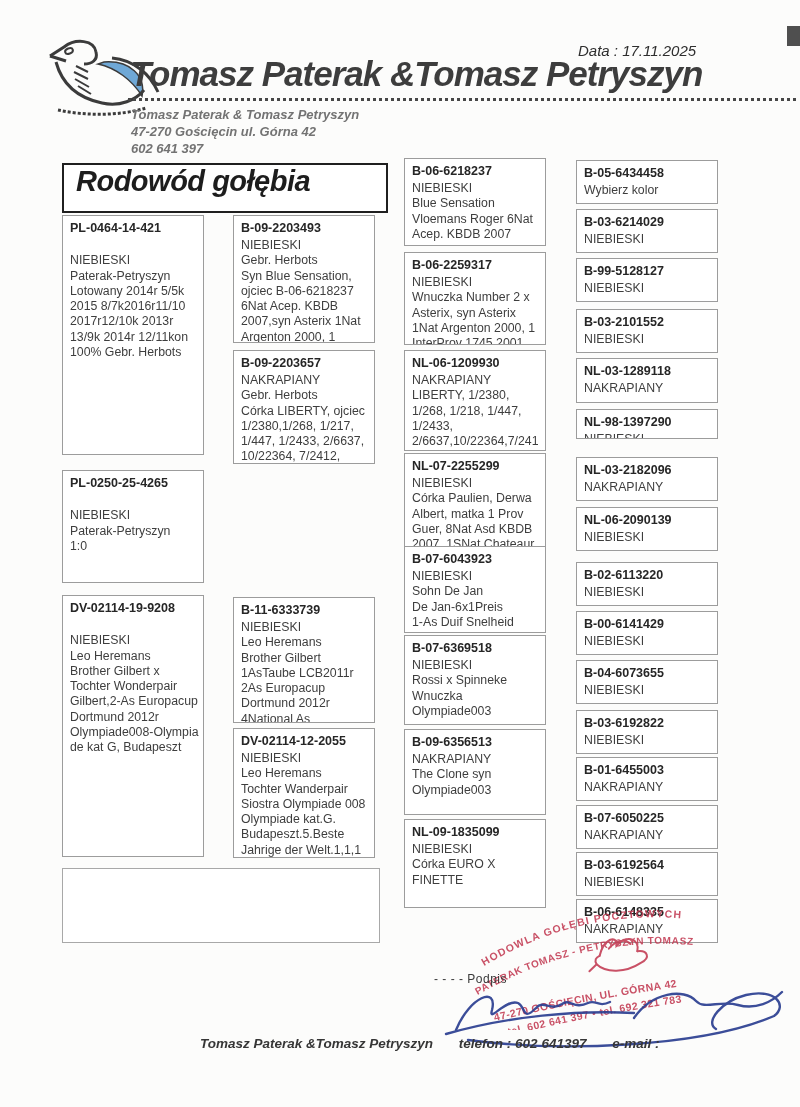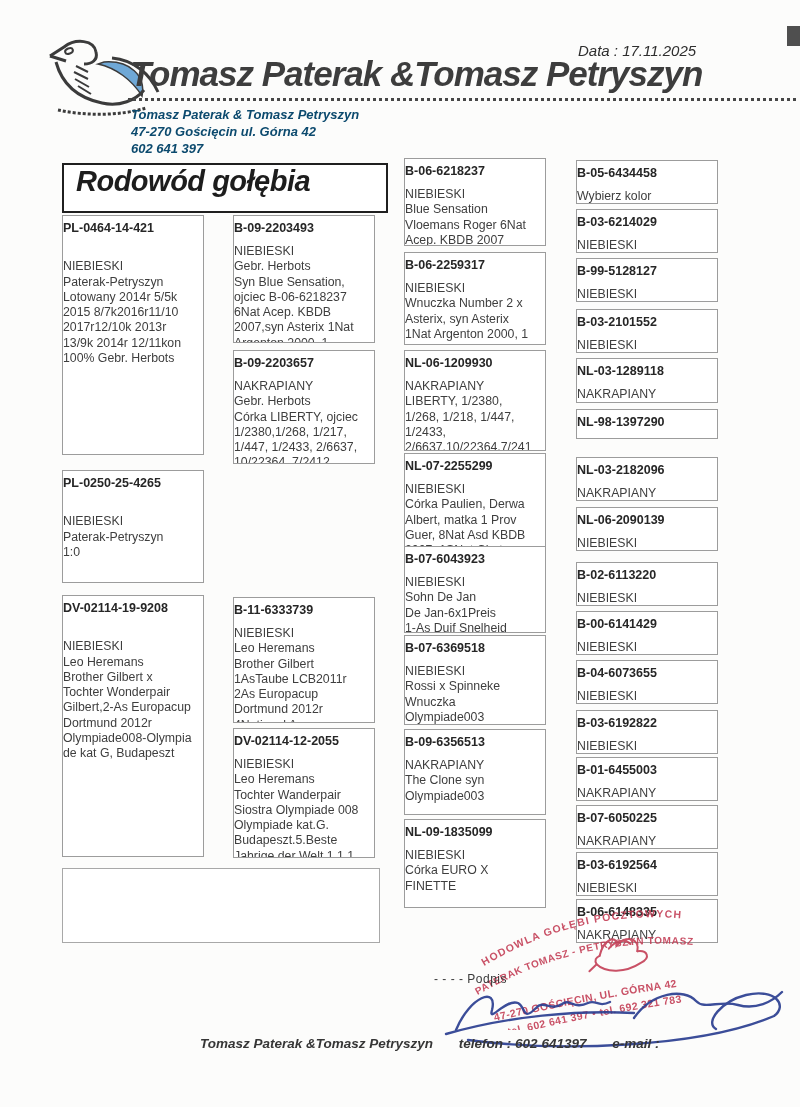--- a/index.html
+++ b/index.html
@@ -11,34 +11,34 @@
   
   .scan-artifact{position:absolute;left:787px;top:26px;width:13px;height:20px;background:#4f4f4f;}
   .logo{position:absolute;left:42px;top:34px;width:124px;height:88px;}
   .main-title{
     position:absolute;left:130px;top:54px;width:670px;
     font-size:35px;font-weight:700;font-style:italic;color:#3d3d3d;
     letter-spacing:-1px;white-space:nowrap;
   }
   .title-underline{position:absolute;left:128px;top:98px;width:668px;border-bottom:3px dotted #474747;}
   .date-label{position:absolute;left:578px;top:42px;font-size:15px;font-style:italic;font-weight:400;color:#2e2e2e;}
-  .address{position:absolute;left:131px;top:106px;font-size:13px;font-style:italic;font-weight:600;color:#0c4a6e;line-height:17px;}
+  .address{position:absolute;left:131px;top:106px;font-size:13px;font-style:italic;font-weight:600;color:#737373;line-height:17px;}
   
   .doc-title-box{
     position:absolute;left:62px;top:163px;width:322px;height:46px;
     border:2px solid #1f1f1f;background:#fff;display:flex;align-items:flex-start;
   }
   .doc-title-box span{font-size:29px;font-weight:700;font-style:italic;color:#1d1d1d;padding-left:12px;letter-spacing:-.5px;}
   
   .pbox{
     position:absolute;width:142px;background:#fff;border:1px solid #9c9c9c;
-    padding:5px 4px 4px 0;box-sizing:border-box;overflow:hidden;
+    padding:5px 4px 4px 7px;box-sizing:border-box;overflow:hidden;
   }
   .ring{font-size:12.5px;font-weight:700;color:#262626;line-height:15px;}
-  .ptext{font-size:12.3px;color:#3e3e3e;line-height:15.3px;white-space:pre-line;margin-top:8px;}
+  .ptext{font-size:12.3px;color:#3e3e3e;line-height:15.3px;white-space:pre-line;margin-top:2px;}
   .empty-box{position:absolute;left:62px;top:868px;width:316px;height:73px;background:#fff;border:1px solid #a8a8a8;}
   
   .stamp{position:absolute;left:448px;top:896px;width:334px;height:134px;}
   .podpis-label{position:absolute;left:434px;top:972px;font-size:12px;color:#3a3a3a;letter-spacing:.5px;text-align:center;}
   .signature{position:absolute;left:438px;top:966px;width:358px;height:88px;}
   
   .footer{position:absolute;left:200px;top:1036px;font-size:13.5px;font-style:italic;font-weight:600;color:#363636;white-space:nowrap;}
   .footer span{margin-right:22px;}
 </style>
 </head>

